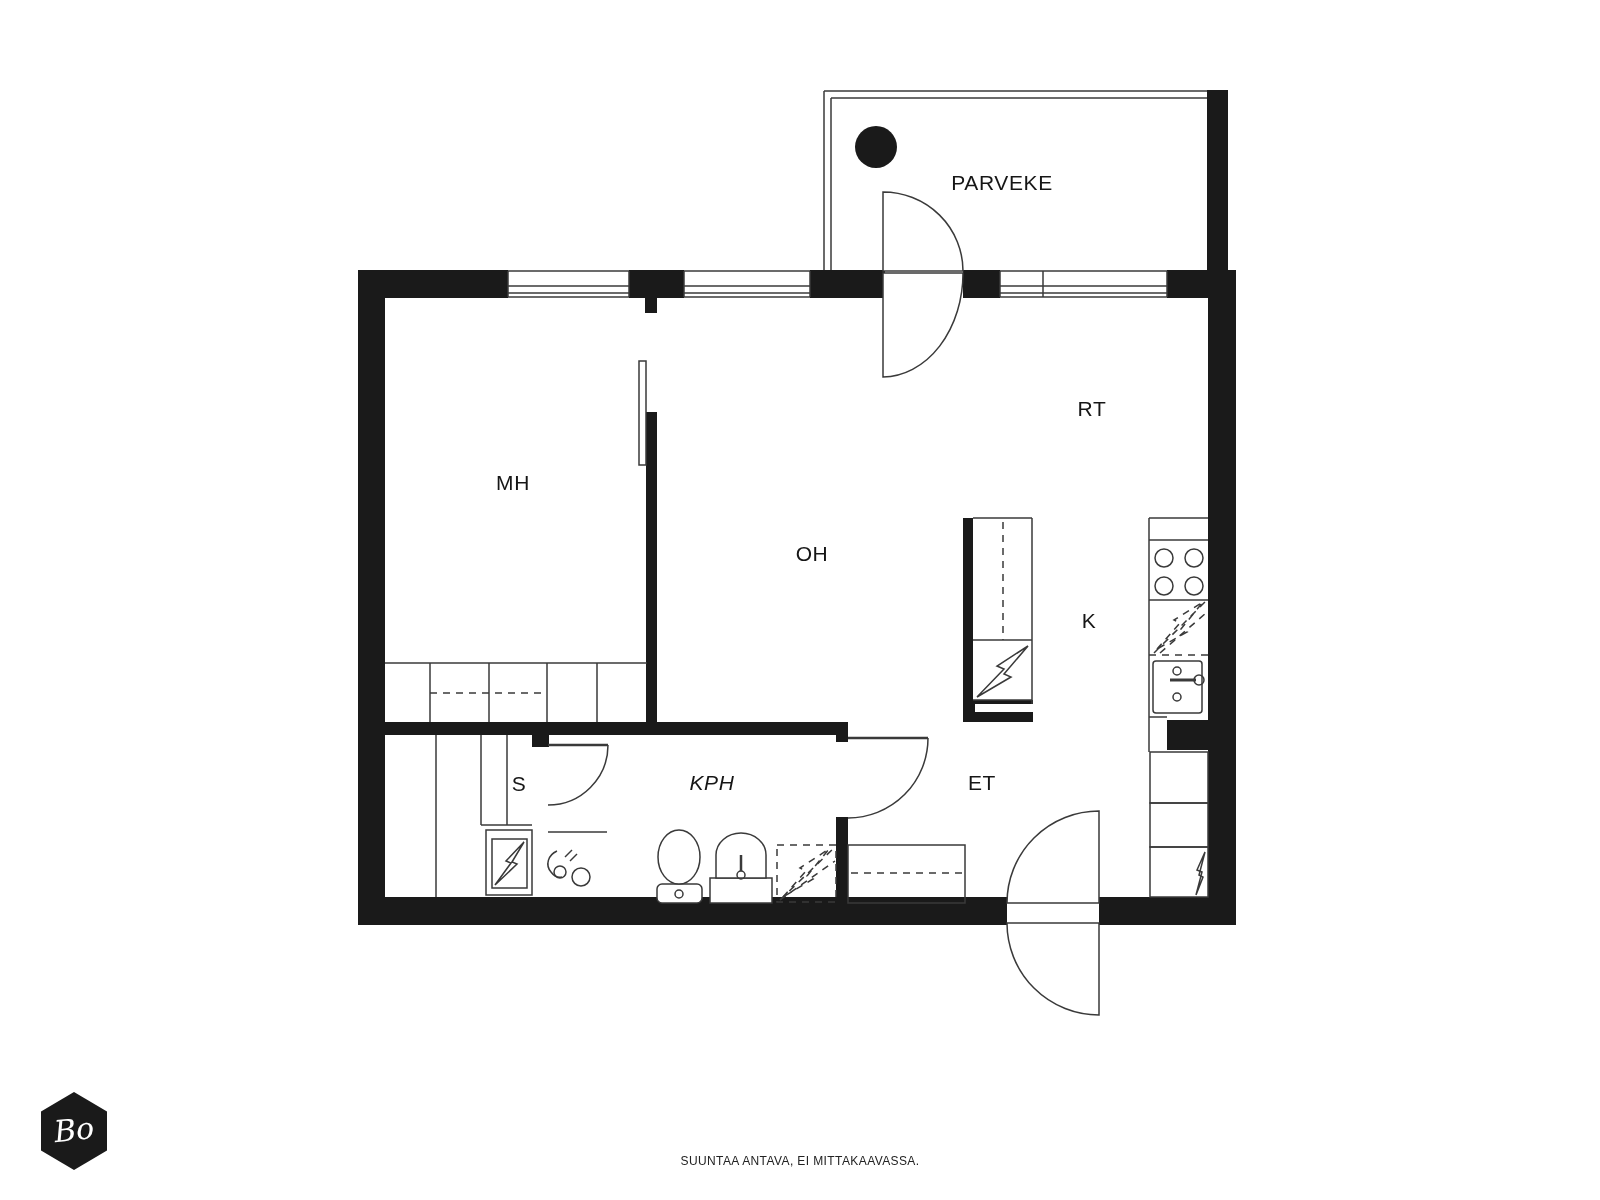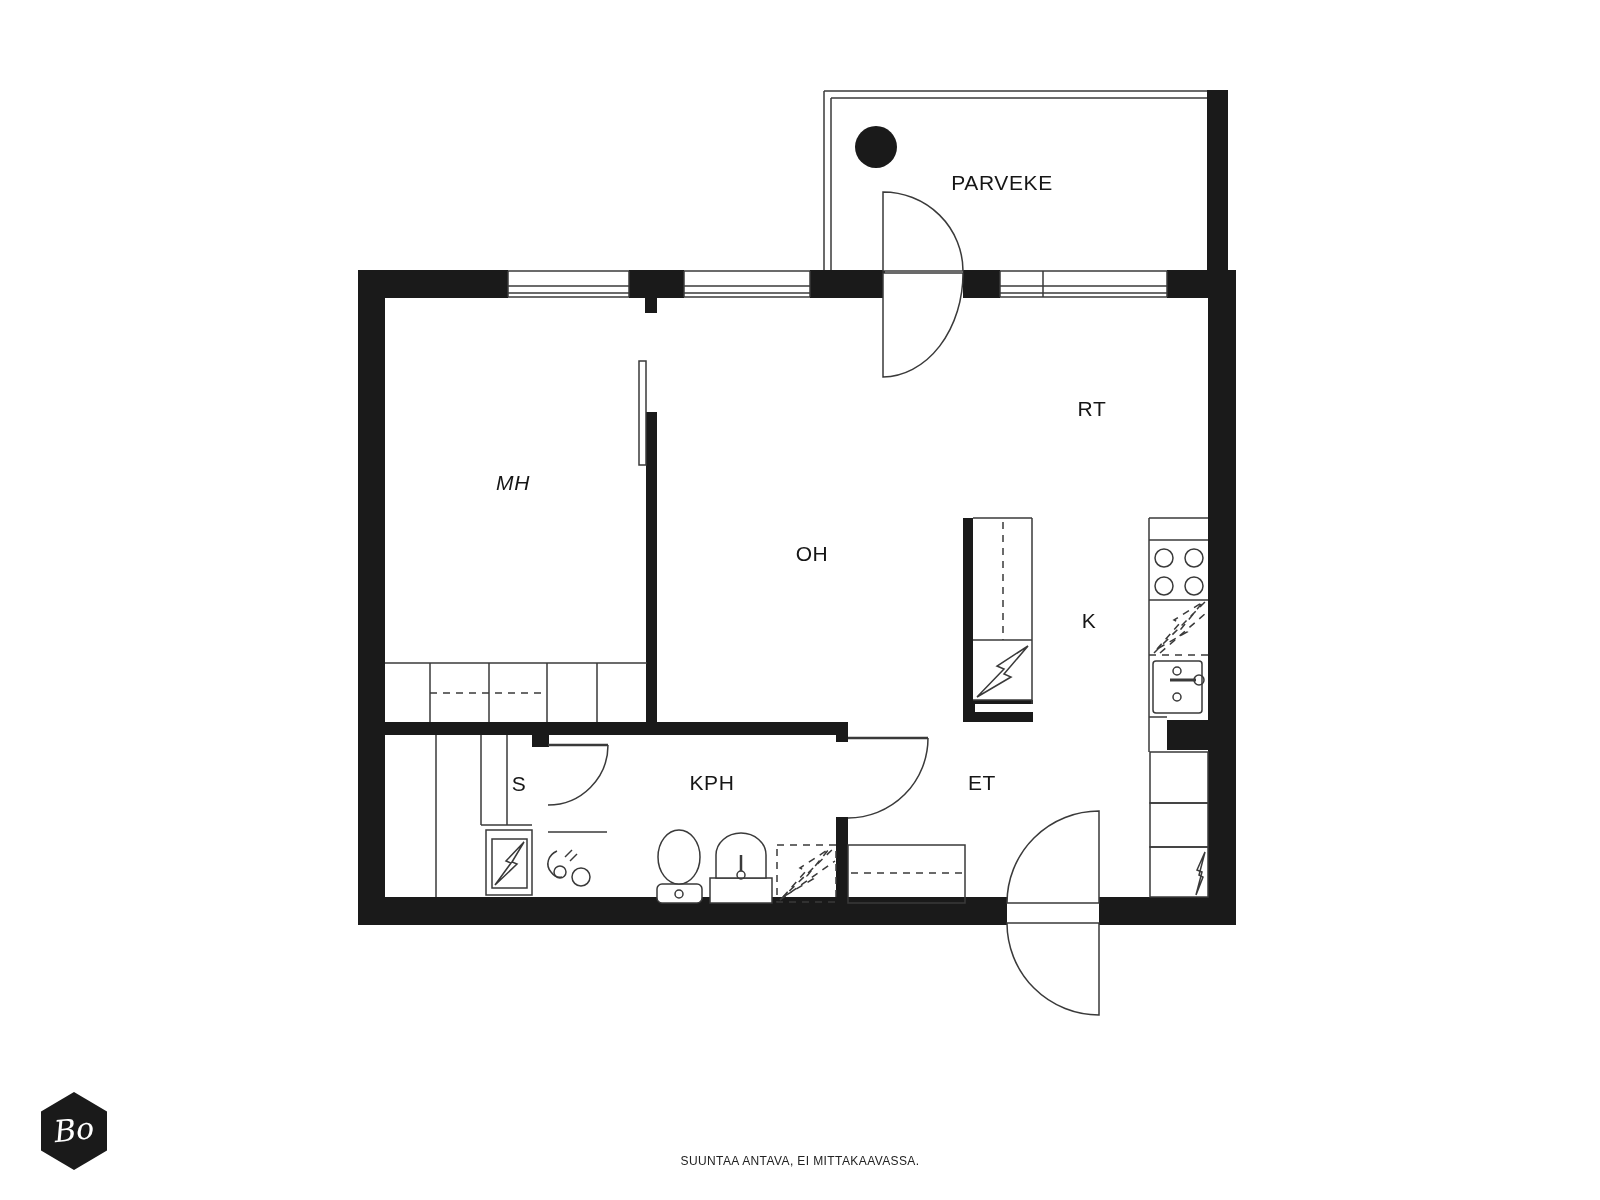--- a/index.html
+++ b/index.html
@@ -219,26 +219,26 @@
     <g>
       <rect x="1150" y="752" width="58" height="51"></rect>
       <rect x="1150" y="803" width="58" height="44"></rect>
       <rect x="1150" y="847" width="58" height="50"></rect>
       <polygon points="1196,895 1202,872 1197,870 1205,852 1199,875 1203,877" fill="#ffffff"></polygon>
     </g>
   </g>
 </svg>
 
   <span class="room-label" style="left:1002px;top:183px;">PARVEKE</span>
-  <span class="room-label" style="left:513px;top:483px;font-style:italic;">MH</span>
+  <span class="room-label" style="left:513px;top:483px;">MH</span>
   <span class="room-label" style="left:812px;top:511px;margin-top:43px;">OH</span>
   <span class="room-label" style="left:1092px;top:409px;">RT</span>
   <span class="room-label" style="left:1089px;top:621px;">K</span>
   <span class="room-label" style="left:982px;top:783px;">ET</span>
-  <span class="room-label" style="left:712px;top:783px;">KPH</span>
+  <span class="room-label" style="left:712px;top:783px;font-style:italic;">KPH</span>
   <span class="room-label" style="left:519px;top:784px;">S</span>
 
   <div class="logo-wrap">
     <svg width="66" height="78" viewBox="0 0 66 78">
       <polygon points="33,0 66,19.5 66,58.5 33,78 0,58.5 0,19.5" fill="#1a1a1a"></polygon>
     </svg>
     <span class="logo-text">Bo</span>
   </div>
 
   <span class="footer-note">SUUNTAA ANTAVA, EI MITTAKAAVASSA.</span>

